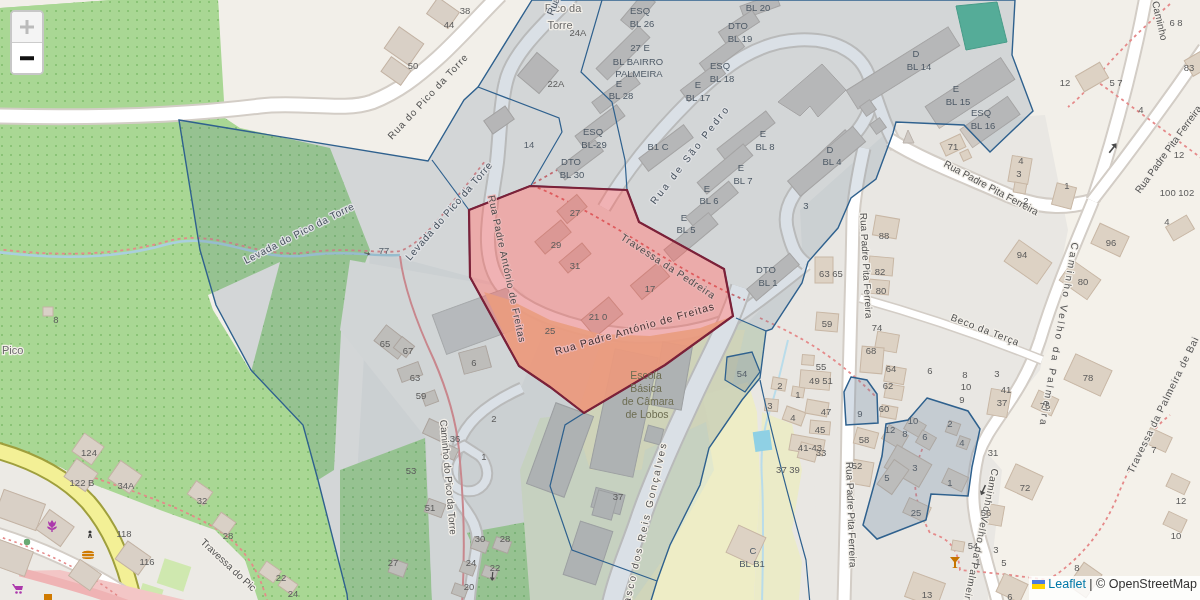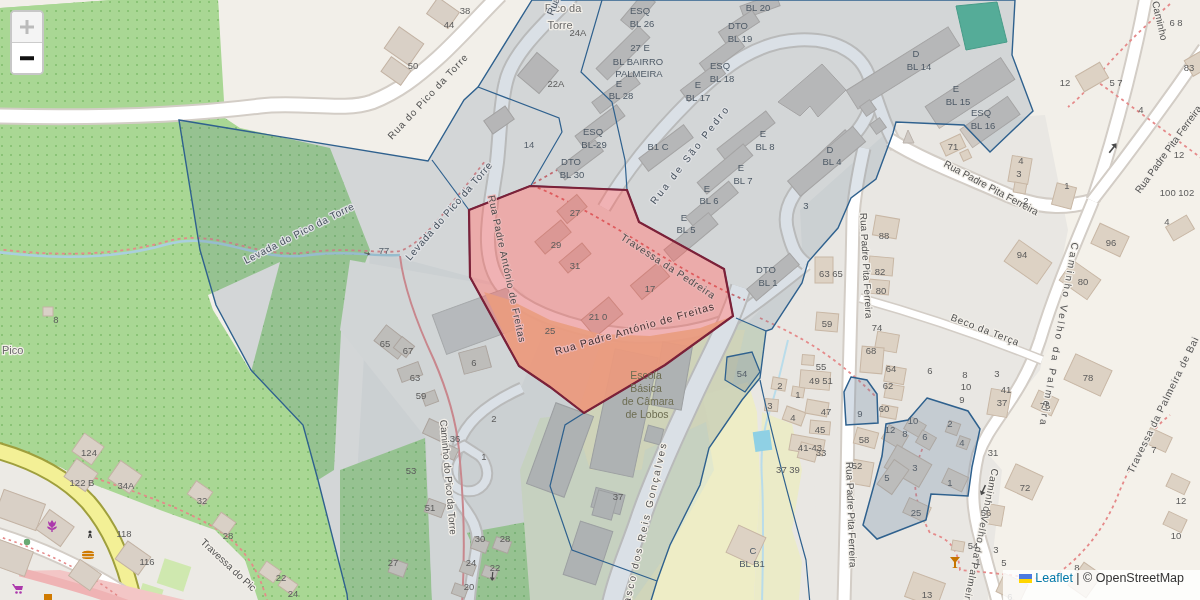--- a/index.html
+++ b/index.html
@@ -695,16 +695,16 @@
   <div style="height:30px;background:#f4f4f4;border-bottom:1px solid #ccc;position:relative;">
     <div style="position:absolute;left:50%;top:50%;width:14px;height:3px;background:#bbb;transform:translate(-50%,-50%);"></div>
     <div style="position:absolute;left:50%;top:50%;width:3px;height:14px;background:#bbb;transform:translate(-50%,-50%);"></div>
   </div>
 
   <div style="height:30px;background:#fff;position:relative;">
     <div style="position:absolute;left:50%;top:50%;width:14px;height:3.5px;background:#111;transform:translate(-50%,-50%);"></div>
   </div>
 </div>
 
-<div style="position:absolute;right:0;bottom:0;height:30px;line-height:17px;background:rgba(255,255,255,0.82);padding:0 16px;font-family:'Liberation Sans',sans-serif;font-size:12.5px;color:#333;white-space:nowrap;">
+<div style="position:absolute;right:0;bottom:0;height:24px;line-height:17px;background:rgba(255,255,255,0.82);padding:0 3px;font-family:'Liberation Sans',sans-serif;font-size:12.5px;color:#333;white-space:nowrap;">
   <span style="display:inline-block;width:13px;height:9px;vertical-align:-1px;background:linear-gradient(#4c7be1 50%,#ffd500 50%);"></span>
   <span style="color:#0078a8"> Leaflet</span> <span style="color:#333">|</span> © OpenStreetMap
 </div>
 
 </body></html>

